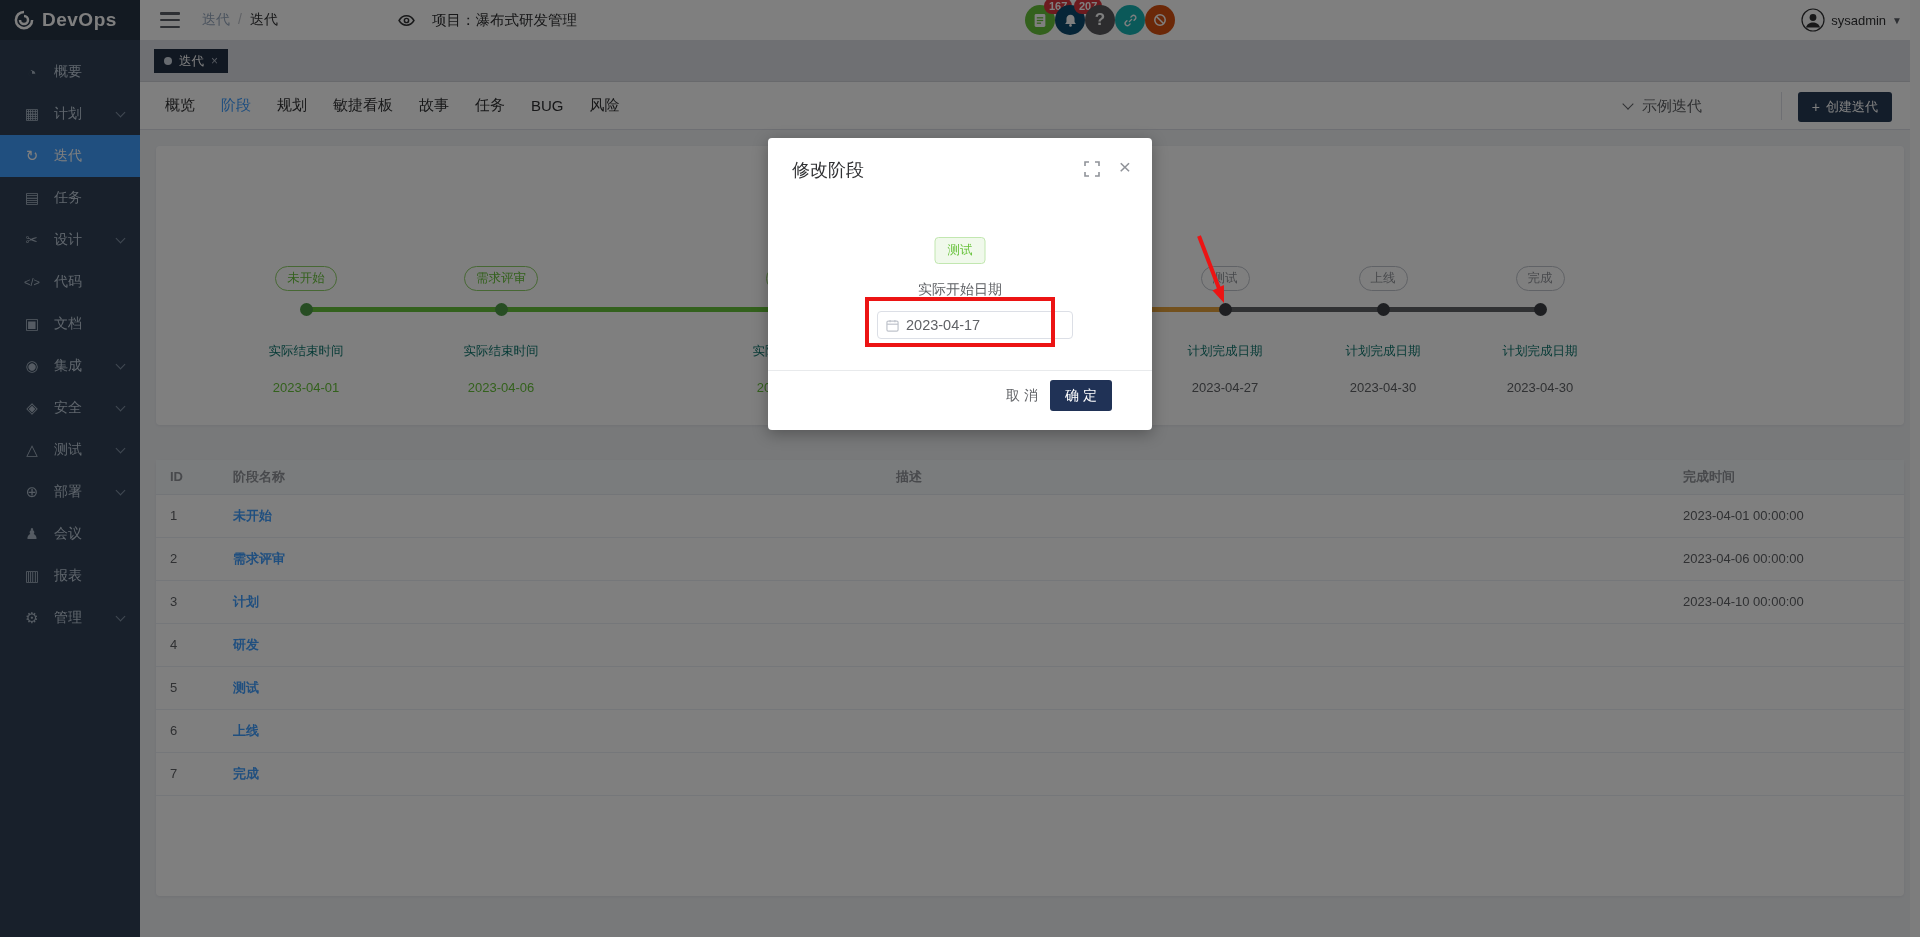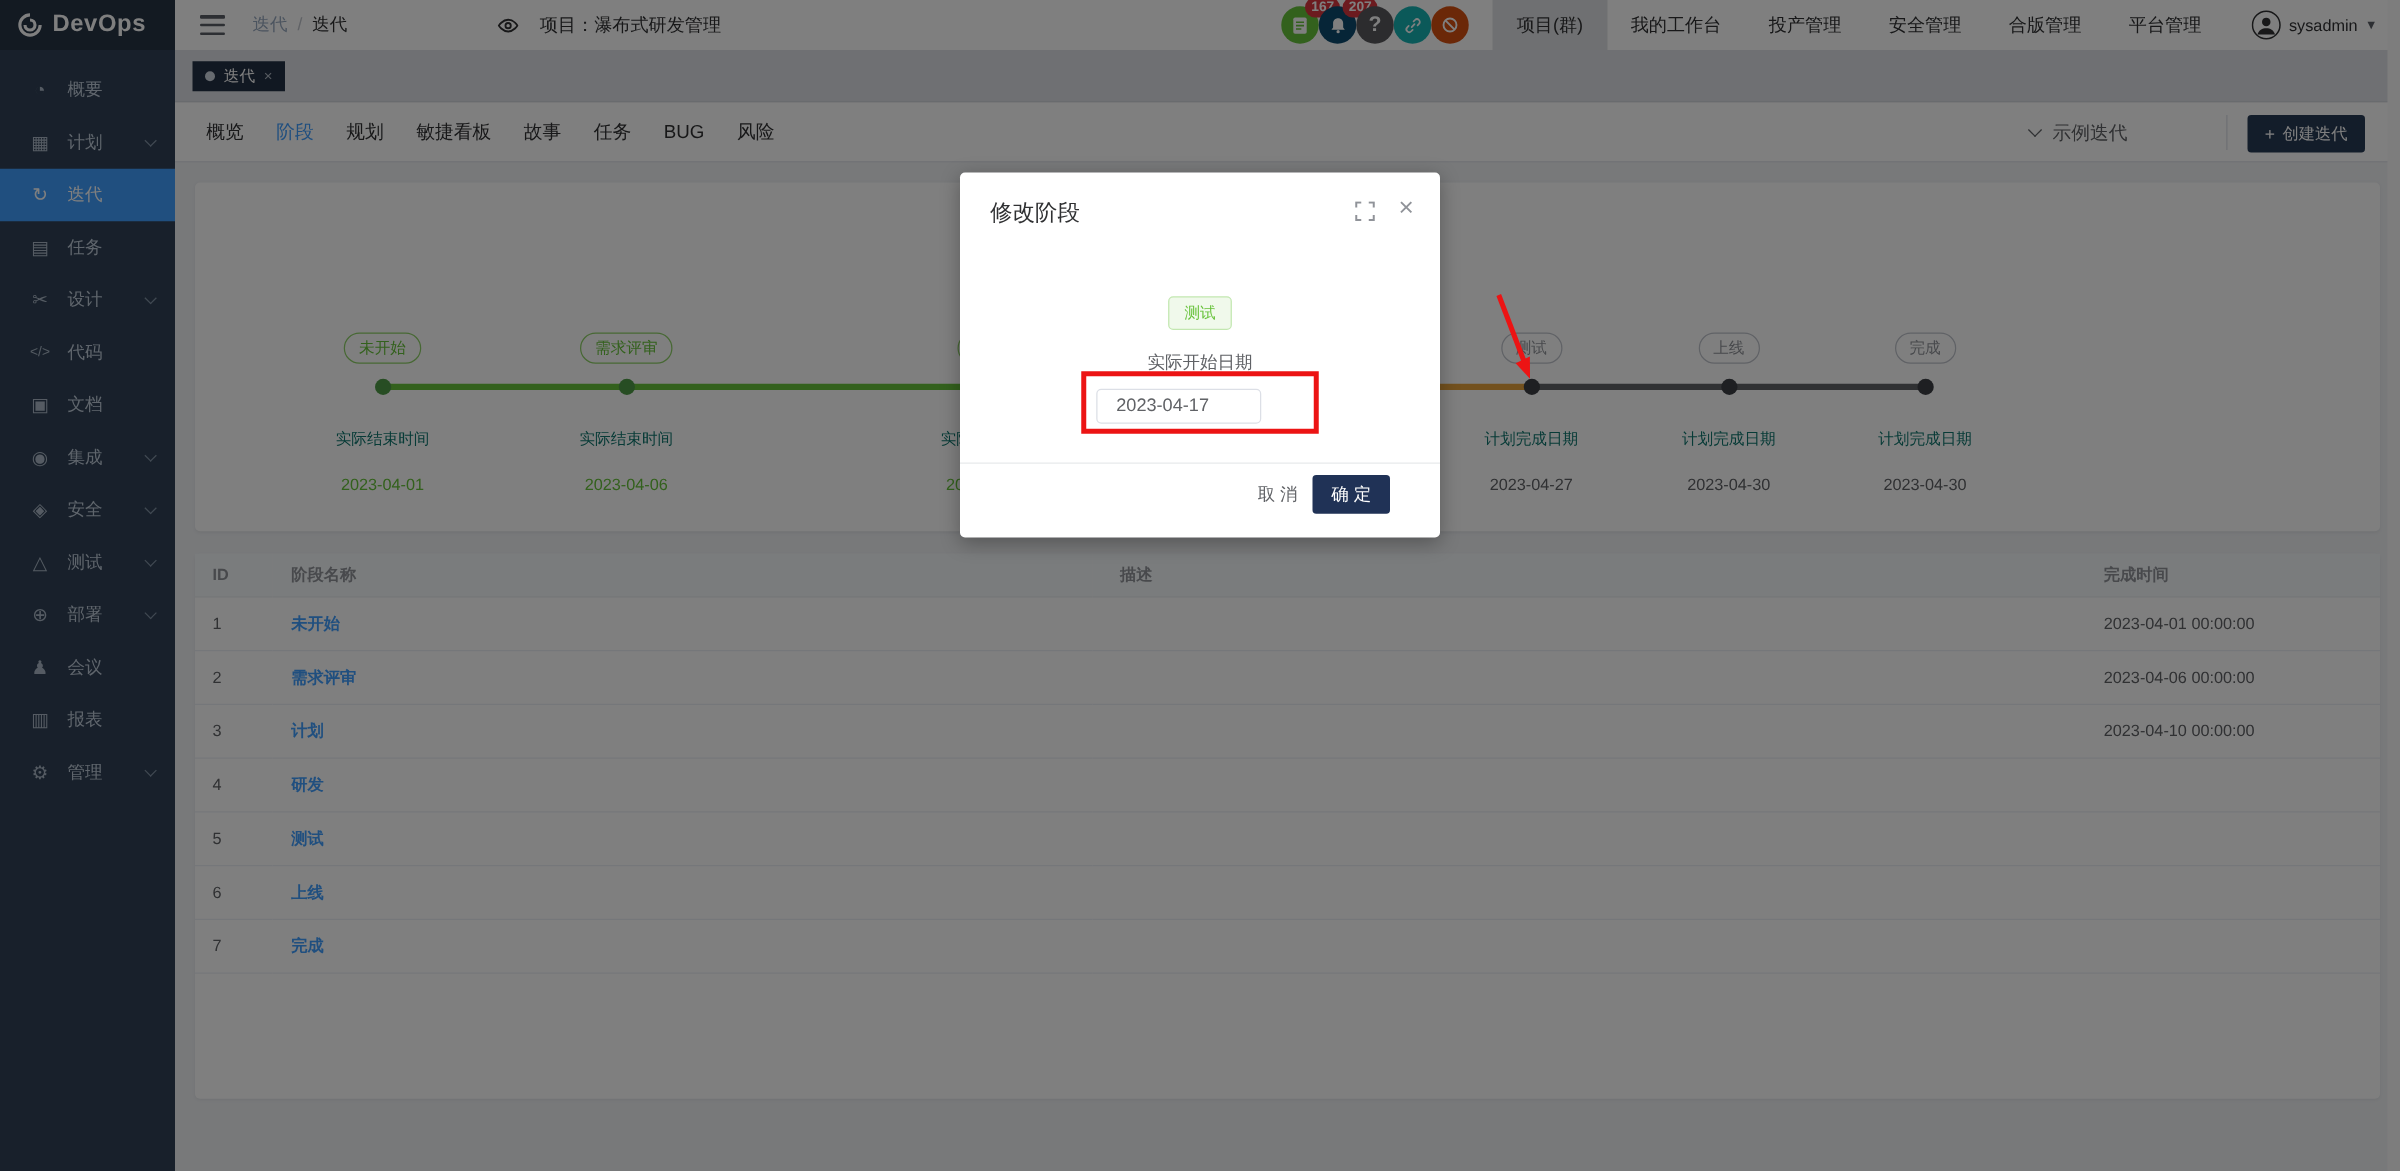--- a/index.html
+++ b/index.html
@@ -67,40 +67,40 @@
   .stage.pending .st-badge { color:#909399; border-color:#c0c4cc; }
   .st-dot { position:absolute; left:50%; top:107px; width:13px; height:13px; margin-left:-6.5px; border-radius:50%; }
   .stage.done .st-dot { background:#398439; background:#4e9b46; }
   .stage.pending .st-dot { background:#3c3f45; }
   .st-caption { margin-top:52px; font-size:12.5px; color:#0f766e; }
   .st-date { margin-top:20px; font-size:13px; }
   .stage.done .st-date { color:#67C23A; }
   .stage.pending .st-date { color:#606266; }
 
   
-  .card2 { left:156px; top:443px; width:1748px; height:436px; }
+  .card2 { left:156px; top:460px; width:1748px; height:436px; }
   table.stage-table { width:1748px; border-collapse:collapse; table-layout:fixed; }
   .stage-table th { height:34px; background:#f4f8fa; color:#909399; font-size:13px; font-weight:600; text-align:left; border-bottom:1px solid #e6ebf0; }
   .stage-table td { height:43px; font-size:13px; color:#606266; border-bottom:1px solid #ebeef5; }
   .col-id { width:62px; } .col-name { width:656px; } .col-desc { width:790px; } .col-time { width:240px; }
   .pad-id { padding-left:14px; } .pad-name { padding-left:15px; } .pad-desc { padding-left:22px; } .pad-time { padding-left:19px; }
   .stage-link { color:#409EFF; font-weight:600; cursor:pointer; }
 
   
   .scrollstrip { position:absolute; right:0; top:0; width:10px; height:937px; background:#fbfbfb; z-index:2; }
 
   
   .overlay { position:absolute; inset:0; background:rgba(0,0,0,.5); z-index:90; }
   .modal { position:absolute; left:768px; top:138px; width:384px; height:292px; background:#fff; border-radius:4px; box-shadow:0 4px 16px rgba(0,0,0,.3); z-index:100; }
   .m-title { position:absolute; left:24px; top:20px; font-size:18px; color:#303133; }
   .m-full { position:absolute; right:52px; top:23px; cursor:pointer; }
   .m-close { position:absolute; right:21px; top:18px; font-size:21px; color:#909399; cursor:pointer; line-height:1; }
   .m-tag { position:absolute; left:50%; top:99px; transform:translateX(-50%); background:#f0f9eb; border:1px solid #c2e7b0; color:#67C23A; font-size:12.5px; padding:4px 12px; border-radius:4px; }
   .m-label { position:absolute; left:0; right:0; top:143px; text-align:center; font-size:14px; color:#606266; }
-  .m-input { position:absolute; left:109px; top:173px; width:132px; height:28px; border:1px solid #dcdfe6; border-radius:4px; background:#fff; display:flex; align-items:center; padding-left:8px; gap:7px; }
+  .m-input { position:absolute; left:109px; top:173px; width:196px; height:28px; border:1px solid #dcdfe6; border-radius:4px; background:#fff; display:flex; align-items:center; padding-left:8px; gap:7px; }
   .m-input input { border:none; outline:none; width:120px; font-size:14.5px; color:#606266; font-family:inherit; background:transparent; }
   .m-divider { position:absolute; left:0; top:232px; width:100%; height:1px; background:#e8eaec; }
   .m-cancel { position:absolute; right:114px; top:249px; font-size:14px; color:#606266; background:none; border:none; cursor:pointer; font-family:inherit; }
   .m-confirm { position:absolute; right:40px; top:242px; width:62px; height:31px; background:#203256; color:#fff; font-size:14px; border:none; border-radius:3px; cursor:pointer; font-family:inherit; }
 
   
   .anno-rect { position:absolute; left:865px; top:297px; width:190px; height:50px; border:4px solid #ec1414; z-index:110; pointer-events:none; }
   .anno-arrow { position:absolute; left:0; top:0; z-index:110; pointer-events:none; }
 </style>
 </head>
@@ -226,28 +226,20 @@
           </svg>
       </div>
       <div class="circ" style="background:#d65010;">
         <svg width="16" height="16" viewBox="0 0 16 16">
             <circle cx="8" cy="8" r="5.2" stroke="#fff" stroke-width="1.5" fill="none"></circle>
             <line x1="4.5" y1="4.5" x2="11.5" y2="11.5" stroke="#fff" stroke-width="1.5"></line>
           </svg>
       </div>
     </div>
 
-    <nav class="topnav">
-      <div class="topnav-item active">项目(群)</div>
-      <div class="topnav-item">我的工作台</div>
-      <div class="topnav-item">投产管理</div>
-      <div class="topnav-item">安全管理</div>
-      <div class="topnav-item">合版管理</div>
-      <div class="topnav-item">平台管理</div>
-    </nav>
 
     <div class="userbox">
       <svg width="24" height="24" viewBox="0 0 24 24">
         <circle cx="12" cy="12" r="11" fill="#fff" stroke="#303133" stroke-width="1.2"></circle>
         <circle cx="12" cy="9.5" r="3.4" fill="#303133"></circle>
         <path d="M5 19.5c1-3.6 3.8-5 7-5s6 1.4 7 5" fill="#303133"></path>
       </svg>
       <span class="username">sysadmin</span>
       <span class="caret">▼</span>
     </div>

